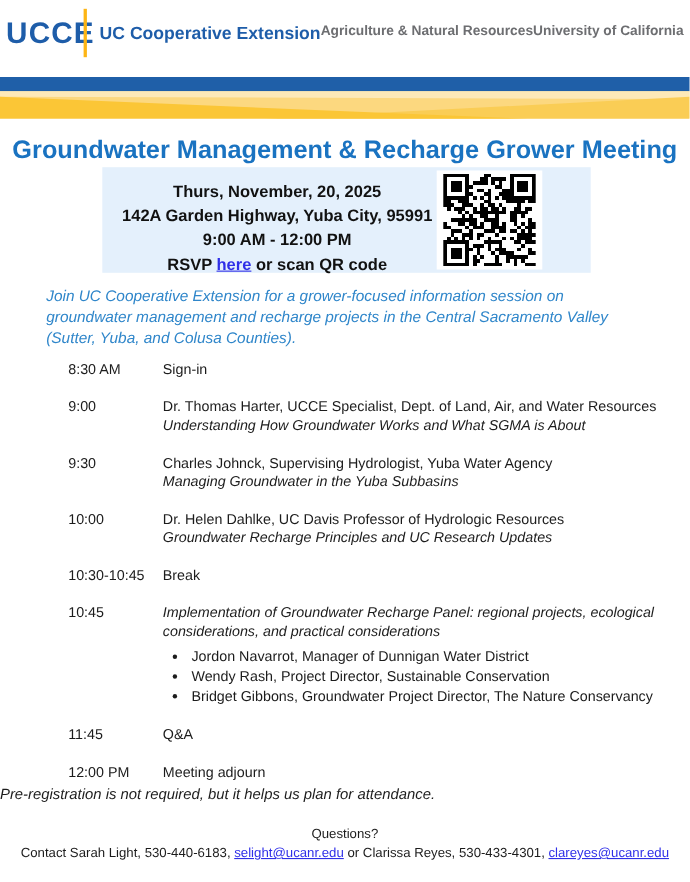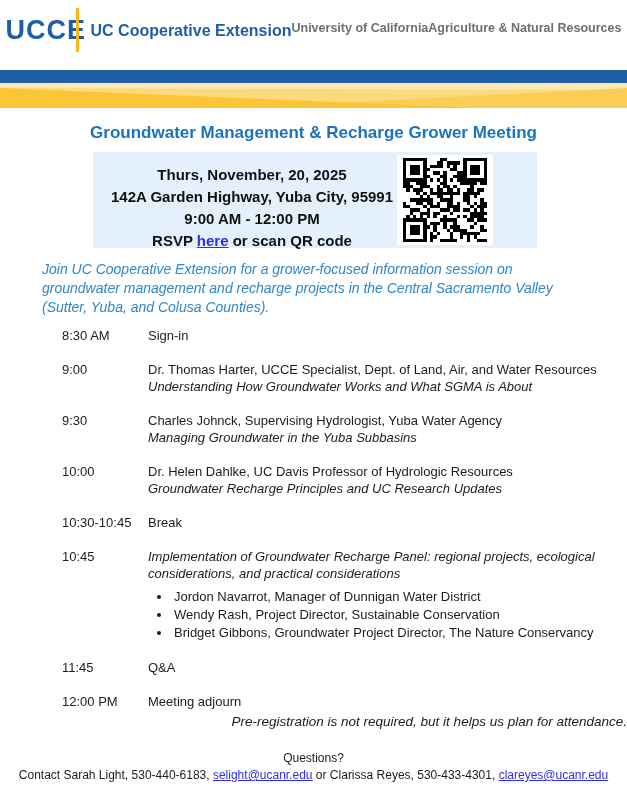--- a/index.html
+++ b/index.html
@@ -24,21 +24,21 @@
   .org-name { color:#1e5da9; font-weight:bold; font-size:16px; line-height:19px; }
   .org-sub { color:#6d6e71; font-size:12.5px; font-weight:bold; line-height:15px; }
 
   
   .blue-bar { position:absolute; top:70px; left:0; width:627px; height:13px; background:#1f5fa8; }
   .gold-band { position:absolute; top:83px; left:0; width:627px; height:25px; }
 
   
   .title {
     position:absolute; top:123px; left:0; width:627px; text-align:center;
-    color:#1a73c1; font-size:17px; font-weight:bold;
+    color:#1a73c1; font-size:23px; font-weight:bold;
   }
 
   
   .event-box {
     position:absolute; top:152px; left:93px; width:444px; height:96px;
     background:#e4f0fc; display:flex; align-items:center;
   }
   .event-text {
     flex:1; text-align:center; font-weight:bold; font-size:15px; line-height:22px;
     padding-left:14px; color:#111;margin-top:16px;
@@ -59,42 +59,42 @@
   .schedule { position:absolute; top:327px; left:0; width:627px; padding-left:62px; font-size:13px; }
   .sched-row { display:flex; margin-bottom:17px; line-height:17px; }
   .sched-time { width:86px; flex:none; }
   .sched-desc { width:452px; }
   .italic { font-style:italic; }
   .sched-desc ul { margin:6px 0 0 0; padding-left:24px; line-height:18px; }
   .sched-desc li { padding-left:2px; }
 
   
   .prereg {
-    position:absolute; top:714px; left:0; width:627px; text-align:right;
+    position:absolute; top:714px; left:0; width:627px; text-align:left;
     font-style:italic; font-size:13.5px;
   }
   .questions { position:absolute; top:751px; left:0; width:627px; text-align:center; font-size:12px; }
   .contact { position:absolute; top:768px; left:0; width:627px; text-align:center; font-size:12px; }
 </style>
 </head>
 <body>
 
 <div class="page">
 
   <div class="logo-row">
     <div class="ucce-mark">
       <div class="letters">UC</div>
       <div class="gold-rule"></div>
       <div class="letters">CE</div>
     </div>
     <div class="gold-divider"></div>
     <div class="org-text">
       <div class="org-name">UC Cooperative Extension</div>
+      <div class="org-sub">Agriculture &amp; Natural Resources</div>
       <div class="org-sub">University of California</div>
-      <div class="org-sub">Agriculture &amp; Natural Resources</div>
     </div>
   </div>
 
   <div class="blue-bar"></div>
   <svg class="gold-band" viewBox="0 0 627 25" preserveAspectRatio="none">
     <rect x="0" y="0" width="627" height="25" fill="#fcd87f"></rect>
     <polygon points="0,0 627,0 627,7 0,5" fill="#fde9b8"></polygon>
     <polygon points="627,5 627,25 240,25" fill="#facd55"></polygon>
     <polygon points="0,5 0,25 480,25" fill="#fbc636"></polygon>
   </svg>

